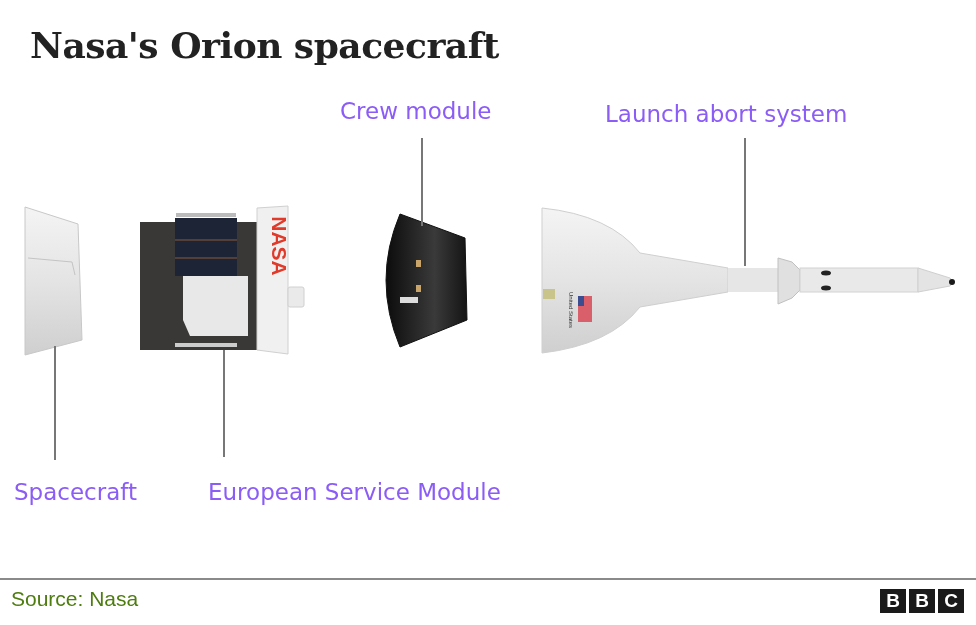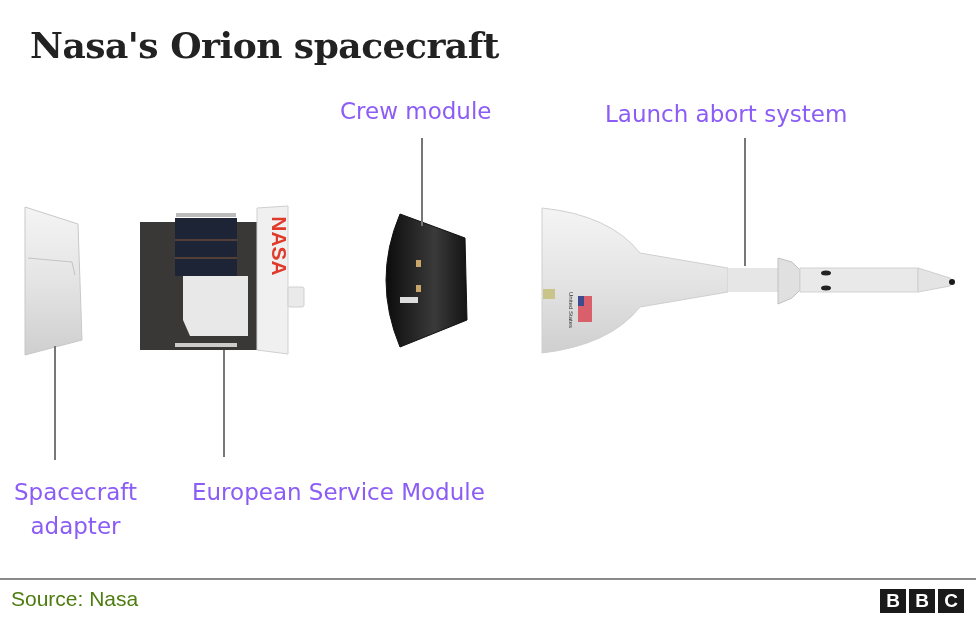--- a/index.html
+++ b/index.html
@@ -77,23 +77,22 @@
 
 <div class="leader" style="left:54px; top:346px; height:114px;"></div>
 <div class="leader" style="left:223px; top:350px; height:107px;"></div>
 <div class="leader" style="left:421px; top:138px; height:88px;"></div>
 <div class="leader" style="left:744px; top:138px; height:128px;"></div>
 
 <div class="label" style="left:340px; top:94px;">Crew module</div>
 <div class="label" style="left:581px; top:97px;margin-left:24px;">Launch abort system</div>
 <div class="label" style="left:14px; top:475px; text-align:center;">
   <div>Spacecraft</div>
-  <div>adapter</div>
 </div>
-<div class="label" style="left:192px; top:475px;text-align:center;">European Service Module</div>
+<div class="label" style="left:208px; top:475px;text-align:center;">European Service Module</div>
 
 <div class="footer-rule"></div>
 <div class="source">Source: Nasa</div>
 <div class="bbc">
   <span>B</span>
   <span>B</span>
   <span>C</span>
 </div>
 
 </body></html>

